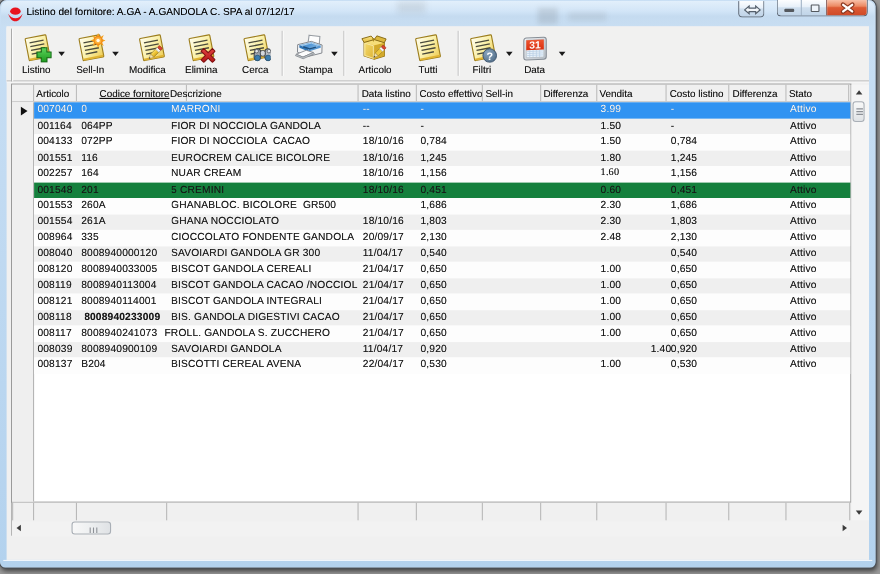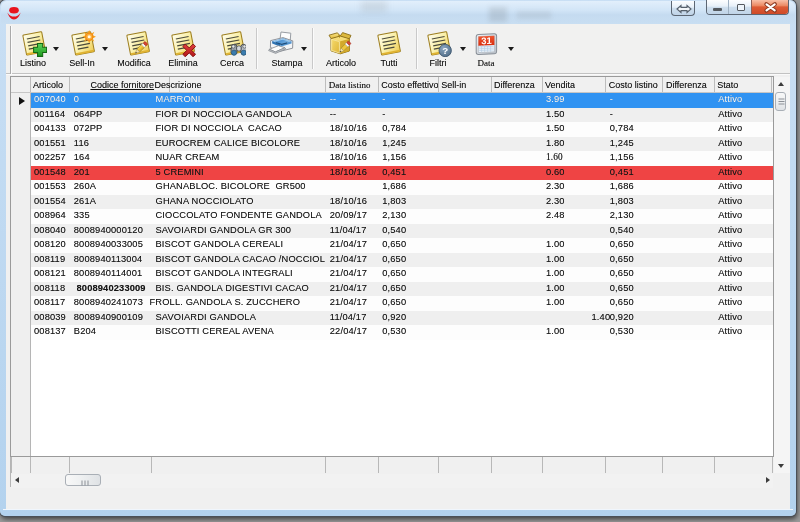--- a/index.html
+++ b/index.html
@@ -58,20 +58,21 @@
 </style></head><body>
 <div id="win">
 <div class="abs" id="titlebar"></div>
 <svg width="14" height="14" viewBox="0 0 14 14" style="position:absolute;left:7px;top:5.5px">
 <ellipse cx="7" cy="4.2" rx="4.8" ry="3.3" fill="#e8141e"></ellipse>
 <path d="M0.4 6.4 C1.7 10.4 4 13.4 7 13.4 C10 13.4 12.3 10.4 13.6 6.4 C11.7 9.3 9.5 10.6 7 10.6 C4.5 10.6 2.3 9.3 0.4 6.4 Z" fill="#e8141e"></path>
 </svg>
 <div class="abs" style="left:361px;top:1px;width:26px;height:11px;background:rgba(100,100,100,.13);filter:blur(3px);"></div>
 <div class="abs" style="left:489px;top:7px;width:18px;height:15px;background:rgba(80,80,80,.15);filter:blur(2.5px);"></div>
 <div class="abs" style="left:517px;top:11px;width:34px;height:8px;background:rgba(110,110,110,.12);filter:blur(2.5px);"></div>
+<div class="abs" id="title">Listino del fornitore: A.GA - A.GANDOLA C. SPA al 07/12/17</div>
 <div class="abs cap" id="btn-swap">
       <svg width="16" height="10" viewBox="0 0 16 10" style="position:absolute;left:4px;top:3px">
 <path d="M1 5 L5 1.5 L5 3.4 L11 3.4 L11 1.5 L15 5 L11 8.5 L11 6.6 L5 6.6 L5 8.5 Z" fill="#f2f6fa" stroke="#55606c" stroke-width="1.1"></path>
       </svg>
     </div>
 <div class="abs" id="capgroup" style="height:15px;border:1px solid #5c6673;border-top:none;">
 <div id="cap-min">
         <div style="position:absolute;left:6px;top:8px;width:9px;height:3px;background:#54595f;border-radius:1px"></div>
       </div>
 <div id="cap-max">
@@ -312,36 +313,36 @@
 <stop offset="0" stop-color="#f2f5f8"></stop>
               <stop offset="1" stop-color="#b8bfc7"></stop>
             </linearGradient>
 <linearGradient id="clr" x1="0" y1="0" x2="0" y2="1">
 <stop offset="0" stop-color="#ee5530"></stop>
               <stop offset="1" stop-color="#d92e0e"></stop>
             </linearGradient>
           </defs>
 </g>
       </svg></div>
-<div class="tlabel" style="left:451px;top:58px;font-family:Liberation Serif, serif;">Data</div>
+<div class="tlabel" style="left:451px;top:58px;">Data</div>
 <div class="darr" style="left:53.0px;top:47px;"></div>
 <div class="darr" style="left:101.5px;top:47px;"></div>
 <div class="darr" style="left:300.5px;top:47px;"></div>
 <div class="darr" style="left:459.5px;top:47px;"></div>
 <div class="darr" style="left:508.0px;top:47px;"></div>
 <div class="tsep" style="left:256px;top:28px;"></div>
 <div class="tsep" style="left:311.5px;top:28px;"></div>
 <div class="tsep" style="left:415.5px;top:28px;"></div>
 <div class="abs" id="grid">
 <div id="ghead">
 <div class="hc" style="left:0.0px;width:19.5px;"></div>
 <div class="hc" style="left:19.5px;width:39.8px;">Articolo</div>
 <div class="hc" style="left:77px;width:81.7px;text-decoration:underline;">Codice fornitore</div>
 <div class="hc" style="left:141.0px;width:174.3px;">Descrizione</div>
-<div class="hc" style="left:315.3px;width:52.45px;font-family:Liberation Serif, serif;">Data listino</div>
+<div class="hc" style="left:315.3px;width:52.45px;">Data listino</div>
 <div class="hc" style="left:367.75px;width:60.0px;">Costo effettivo</div>
 <div class="hc" style="left:427.75px;width:52.75px;">Sell-in</div>
 <div class="hc" style="left:480.5px;width:51.0px;">Differenza</div>
 <div class="hc" style="left:531.5px;width:63.8px;">Vendita</div>
 <div class="hc" style="left:595.3px;width:57.1px;">Costo listino</div>
 <div class="hc" style="left:652.4px;width:51.3px;">Differenza</div>
 <div class="hc" style="left:703.7px;width:57.8px;">Stato</div>
 </div>
 <div id="selcol"></div>
 <div style="position:absolute;left:8px;top:19.5px;width:0;height:0;
@@ -389,21 +390,21 @@
 <div class="row" style="top:74.0px;background:#fdfdfd;color:#151515;">
 <div class="cell" style="left:3.5px;width:38.8px;color:#151515;">002257</div>
 <div class="cell" style="left:43.3px;width:80.7px;color:#151515;">164</div>
 <div class="cell" style="left:125.0px;width:173.3px;color:#151515;">NUAR CREAM</div>
 <div class="cell" style="left:299.3px;width:51.45px;color:#151515;">18/10/16</div>
 <div class="cell" style="left:351.75px;width:59.0px;color:#151515;">1,156</div>
 <div class="cell" style="left:515.5px;width:62.8px;color:#151515;font-family:Liberation Serif, serif;">1.60</div>
 <div class="cell" style="left:579.3px;width:56.1px;color:#151515;">1,156</div>
 <div class="cell" style="left:687.7px;width:56.8px;color:#151515;">Attivo</div>
 </div>
-<div class="row" style="top:88.5px;background:#ef4444;color:#151515;">
+<div class="row" style="top:88.5px;background:#15803d;color:#151515;">
 <div class="cell" style="left:3.5px;width:38.8px;color:#151515;">001548</div>
 <div class="cell" style="left:43.3px;width:80.7px;color:#151515;">201</div>
 <div class="cell" style="left:125.0px;width:173.3px;color:#151515;">5 CREMINI</div>
 <div class="cell" style="left:299.3px;width:51.45px;color:#151515;">18/10/16</div>
 <div class="cell" style="left:351.75px;width:59.0px;color:#151515;">0,451</div>
 <div class="cell" style="left:515.5px;width:62.8px;color:#151515;">0.60</div>
 <div class="cell" style="left:579.3px;width:56.1px;color:#151515;">0,451</div>
 <div class="cell" style="left:687.7px;width:56.8px;color:#151515;">Attivo</div>
 </div>
 <div class="row" style="top:103.0px;background:#fdfdfd;color:#151515;">

